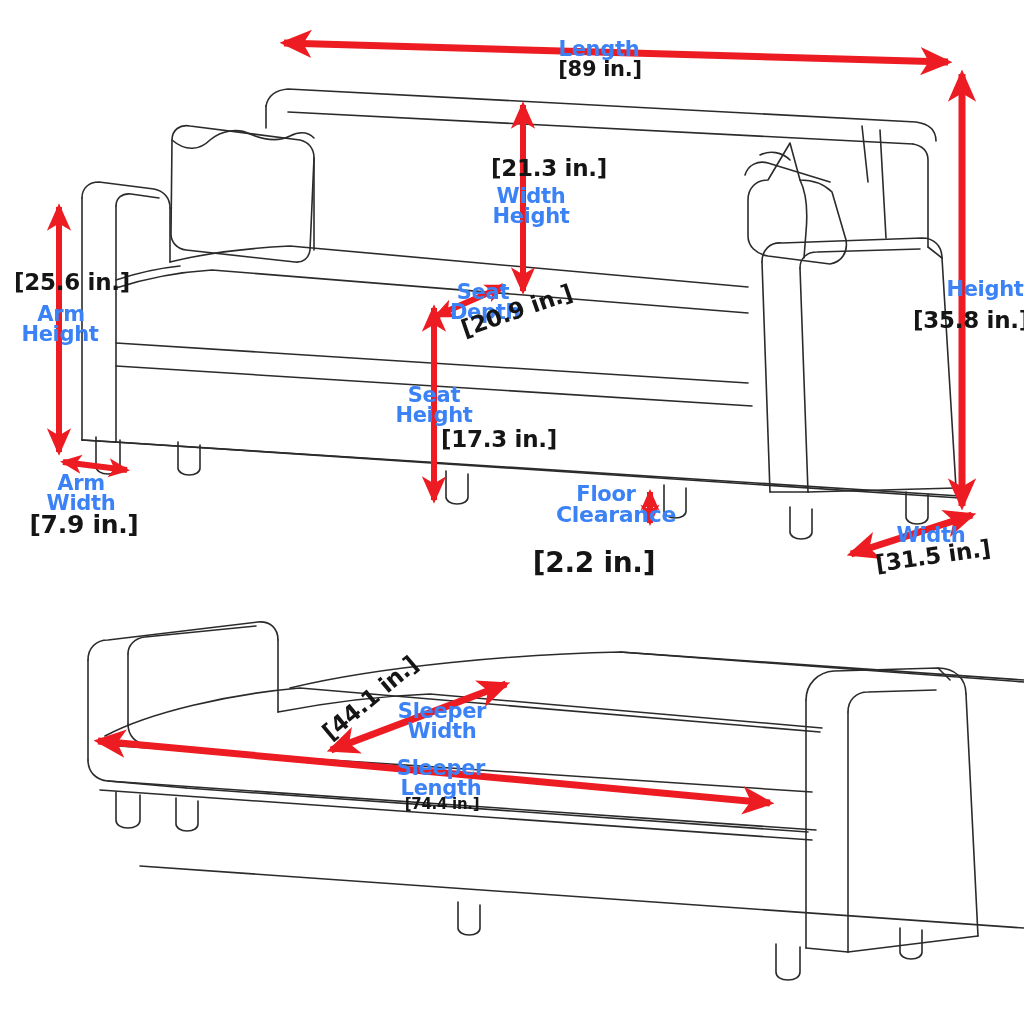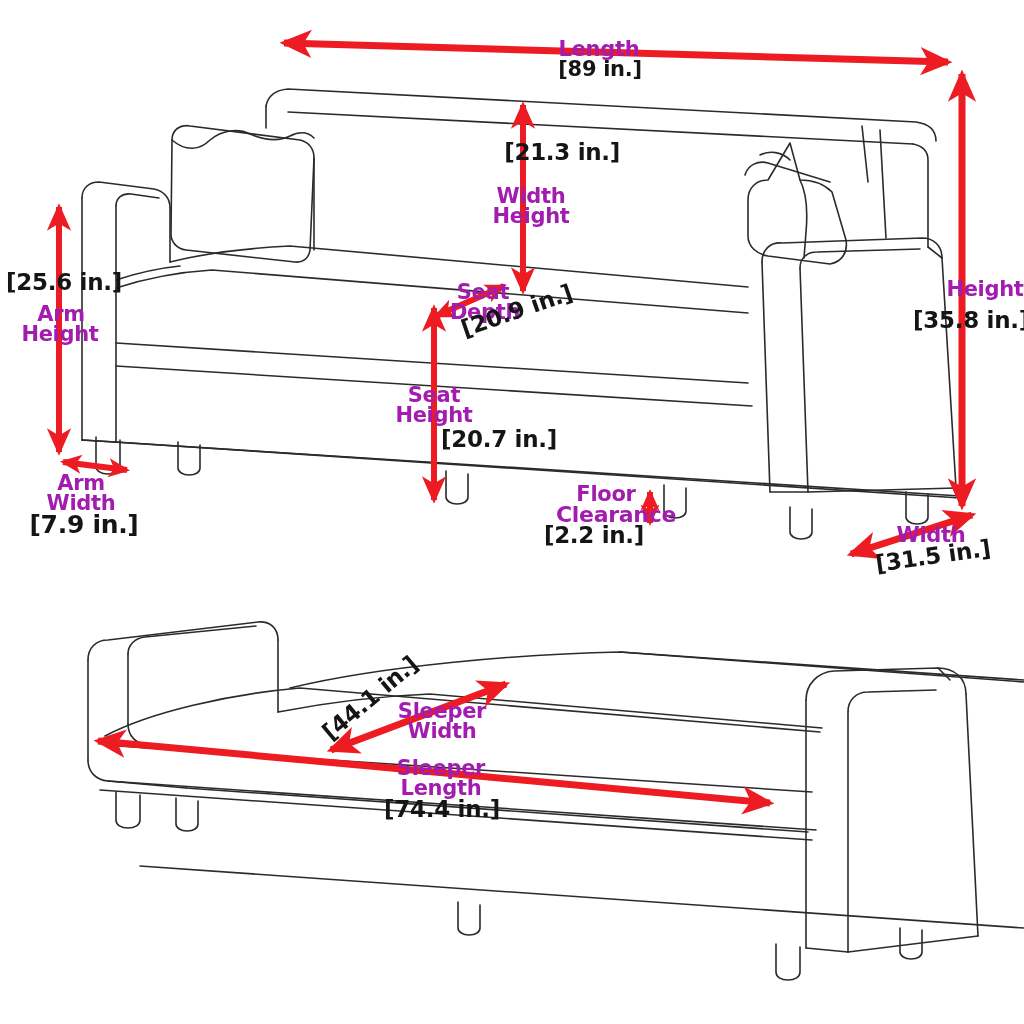--- a/index.html
+++ b/index.html
@@ -23,21 +23,21 @@
     height: 1024px;
   }
   .lbl {
     position: absolute;
     font-family: "DejaVu Sans", "Liberation Sans", sans-serif;
     font-weight: bold;
     white-space: nowrap;
     line-height: 1.05;
     letter-spacing: -0.3px;
   }
-  .lbl.red  { color: #a21caf; }
+  .lbl.red  { color: #3b82f6; }
   .lbl.blk  { color: #151515; }
   .c { text-align: center; }
 </style>
 </head>
 <body>
 
 <div id="root">
 
   <svg class="layer" viewBox="0 0 1024 1024">
     <g fill="none" stroke="#2b2b2b" stroke-width="1.6" stroke-linecap="round" stroke-linejoin="round">
@@ -188,54 +188,54 @@
 
       <line x1="331" y1="750" x2="506" y2="684" stroke-width="7" marker-start="url(#ah)" marker-end="url(#ah)"></line>
 
       <line x1="98" y1="741" x2="770" y2="803" stroke-width="7" marker-start="url(#ah)" marker-end="url(#ah)"></line>
     </g>
   </svg>
 
   <div class="lbl red c" style="left:545px; top:38px; width:108px; font-size:21px;">Length</div>
   <div class="lbl blk c" style="left:538px; top:58px; width:124px; font-size:21px;">[89 in.]</div>
 
-  <div class="lbl blk c" style="left:478px; top:140px; width:142px; font-size:23px;text-align:right;">[21.3 in.]</div>
+  <div class="lbl blk c" style="left:478px; top:156px; width:142px; font-size:23px;">[21.3 in.]</div>
   <div class="lbl red c" style="left:486px; top:185px; width:90px; font-size:21px;">Width</div>
   <div class="lbl red c" style="left:486px; top:205px; width:90px; font-size:21px;">Height</div>
 
-  <div class="lbl blk c" style="left:0px; top:270px; width:128px; font-size:23px;">[25.6 in.]</div>
+  <div class="lbl blk c" style="left:8px; top:270px; width:128px; font-size:23px;">[25.6 in.]</div>
   <div class="lbl red c" style="left:18px; top:303px; width:86px; font-size:21px;">Arm</div>
   <div class="lbl red c" style="left:12px; top:323px; width:96px; font-size:21px;">Height</div>
 
   <div class="lbl red c" style="left:38px; top:472px; width:86px; font-size:21px;">Arm</div>
   <div class="lbl red c" style="left:32px; top:492px; width:98px; font-size:21px;">Width</div>
   <div class="lbl blk c" style="left:22px; top:512px; width:124px; font-size:25px;">[7.9 in.]</div>
 
   <div class="lbl red c" style="left:448px; top:281px; width:70px; font-size:21px;">Seat</div>
   <div class="lbl red c" style="left:444px; top:301px; width:82px; font-size:21px;">Depth</div>
   <div class="lbl blk" style="left:458px; top:318px; width:130px; font-size:23px;
               transform:rotate(-19deg); transform-origin:0 0;">[20.9 in.]</div>
 
   <div class="lbl red c" style="left:390px; top:384px; width:88px; font-size:21px;">Seat</div>
   <div class="lbl red c" style="left:382px; top:404px; width:104px; font-size:21px;">Height</div>
-  <div class="lbl blk c" style="left:432px; top:427px; width:134px; font-size:23px;">[20.7 in.]</div>
+  <div class="lbl blk c" style="left:432px; top:427px; width:134px; font-size:23px;">[17.3 in.]</div>
 
   <div class="lbl red c" style="left:562px; top:483px; width:88px; font-size:21px;">Floor</div>
   <div class="lbl red c" style="left:556px; top:503px; width:112px; font-size:22px;text-align:center;">Clearance</div>
-  <div class="lbl blk c" style="left:532px; top:523px; width:124px; font-size:23px;">[2.2 in.]</div>
+  <div class="lbl blk c" style="left:532px; top:548px; width:124px; font-size:28px;">[2.2 in.]</div>
 
   <div class="lbl red c" style="left:942px; top:278px; width:86px; font-size:21px;">Height</div>
   <div class="lbl blk c" style="left:906px; top:308px; width:130px; font-size:23px;">[35.8 in.]</div>
 
   <div class="lbl red c" style="left:888px; top:524px; width:86px; font-size:21px;">Width</div>
   <div class="lbl blk" style="left:874px; top:552px; width:146px; font-size:23px;
               transform:rotate(-8deg); transform-origin:0 0;">[31.5 in.]</div>
 
   <div class="lbl blk" style="left:318px; top:726px; width:130px; font-size:23px;
               transform:rotate(-40deg); transform-origin:0 0;">[44.1 in.]</div>
   <div class="lbl red c" style="left:386px; top:700px; width:112px; font-size:21px;">Sleeper</div>
   <div class="lbl red c" style="left:386px; top:720px; width:112px; font-size:21px;">Width</div>
 
   <div class="lbl red c" style="left:382px; top:757px; width:118px; font-size:21px;">Sleeper</div>
   <div class="lbl red c" style="left:382px; top:777px; width:118px; font-size:21px;">Length</div>
-  <div class="lbl blk c" style="left:370px; top:797px; width:144px; font-size:23px;">[74.4 in.]</div>
+  <div class="lbl blk c" style="left:370px; top:797px; width:144px; font-size:15px;">[74.4 in.]</div>
 
 </div>
 
 </body></html>

